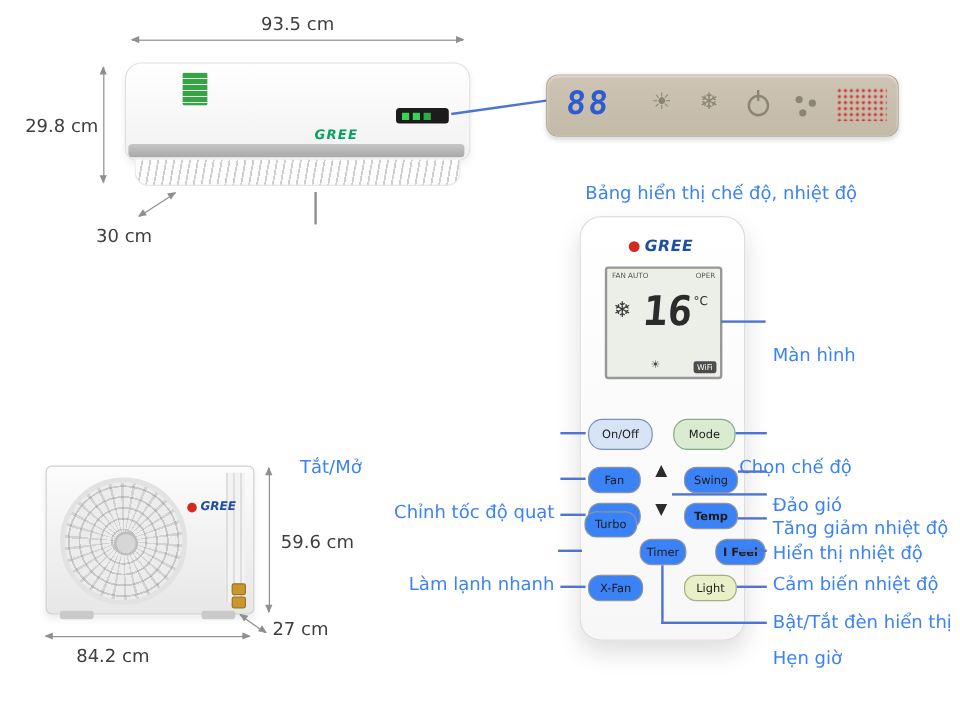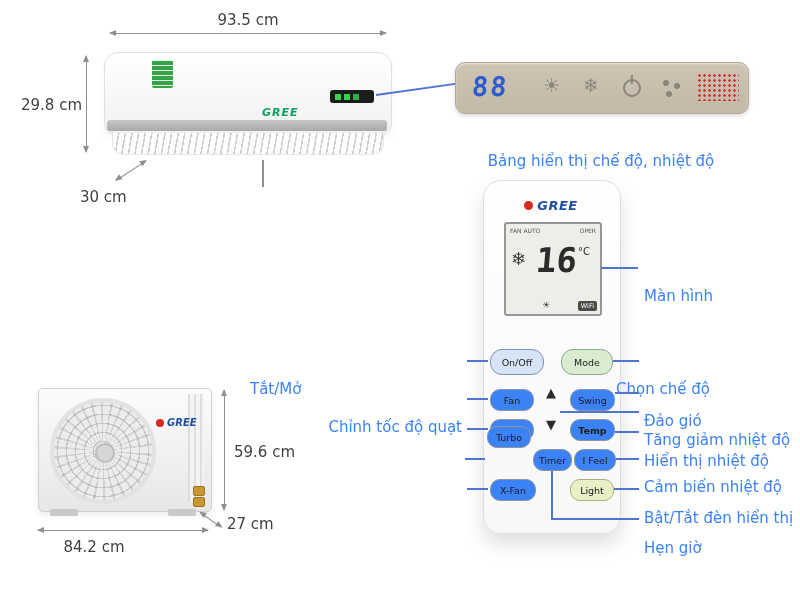--- a/index.html
+++ b/index.html
@@ -105,33 +105,34 @@
   <div class="rbtn" style="left:490px;top:389px;width:42px;height:20px;">Fan</div>
   <div class="rbtn" style="left:570px;top:389px;width:43px;height:20px;">Swing</div>
   <div class="abs" style="left:546px;top:385px;font-size:13px;color:#2b2b2b;">▲</div>
 
   <div class="rbtn" style="left:490px;top:419px;width:42px;height:20px;">Sleep</div>
   <div class="rbtn" style="left:570px;top:419px;width:43px;height:20px;font-weight:bold;">Temp</div>
   <div class="abs" style="left:546px;top:417px;font-size:13px;color:#2b2b2b;">▼</div>
 
   <div class="rbtn" style="left:487px;top:426px;width:42px;height:20px;">Turbo</div>
   <div class="rbtn" style="left:533px;top:449px;width:37px;height:20px;">Timer</div>
-  <div class="rbtn" style="left:574px;top:449px;width:40px;height:20px;">I Feel</div>
+  <div class="rbtn" style="left:596px;top:449px;width:40px;height:20px;font-weight:bold;">I Feel</div>
 
   <div class="rbtn" style="left:490px;top:479px;width:44px;height:20px;">X-Fan</div>
   <div class="rbtn" style="left:570px;top:479px;width:42px;height:20px;background:#e9f0c8;border-color:#a9b07e;">Light</div>
 
   <div class="lbl" style="left:250px;top:352px;width:212px;">Tắt/Mở</div>
   <div class="ann" style="left:467px;top:360px;width:21px;"></div>
 
   <div class="lbl" style="left:250px;top:390px;width:212px;text-align:right;">Chỉnh tốc độ quạt</div>
   <div class="ann" style="left:467px;top:398px;width:21px;"></div>
 
   <div class="ann" style="left:467px;top:428px;width:21px;"></div>
 
+  <div class="lbl" style="left:250px;top:450px;width:212px;text-align:right;">Làm lạnh nhanh</div>
   <div class="ann" style="left:465px;top:458px;width:20px;"></div>
 
   <div class="ann" style="left:467px;top:488px;width:21px;"></div>
 
   <div class="ann" style="left:601px;top:267px;width:37px;"></div>
   <div class="lbl" style="left:644px;top:259px;">Màn hình</div>
 
   <div class="ann" style="left:613px;top:360px;width:26px;"></div>
   <div class="lbl" style="left:616px;top:352px;text-align:center;">Chọn chế độ</div>
 

